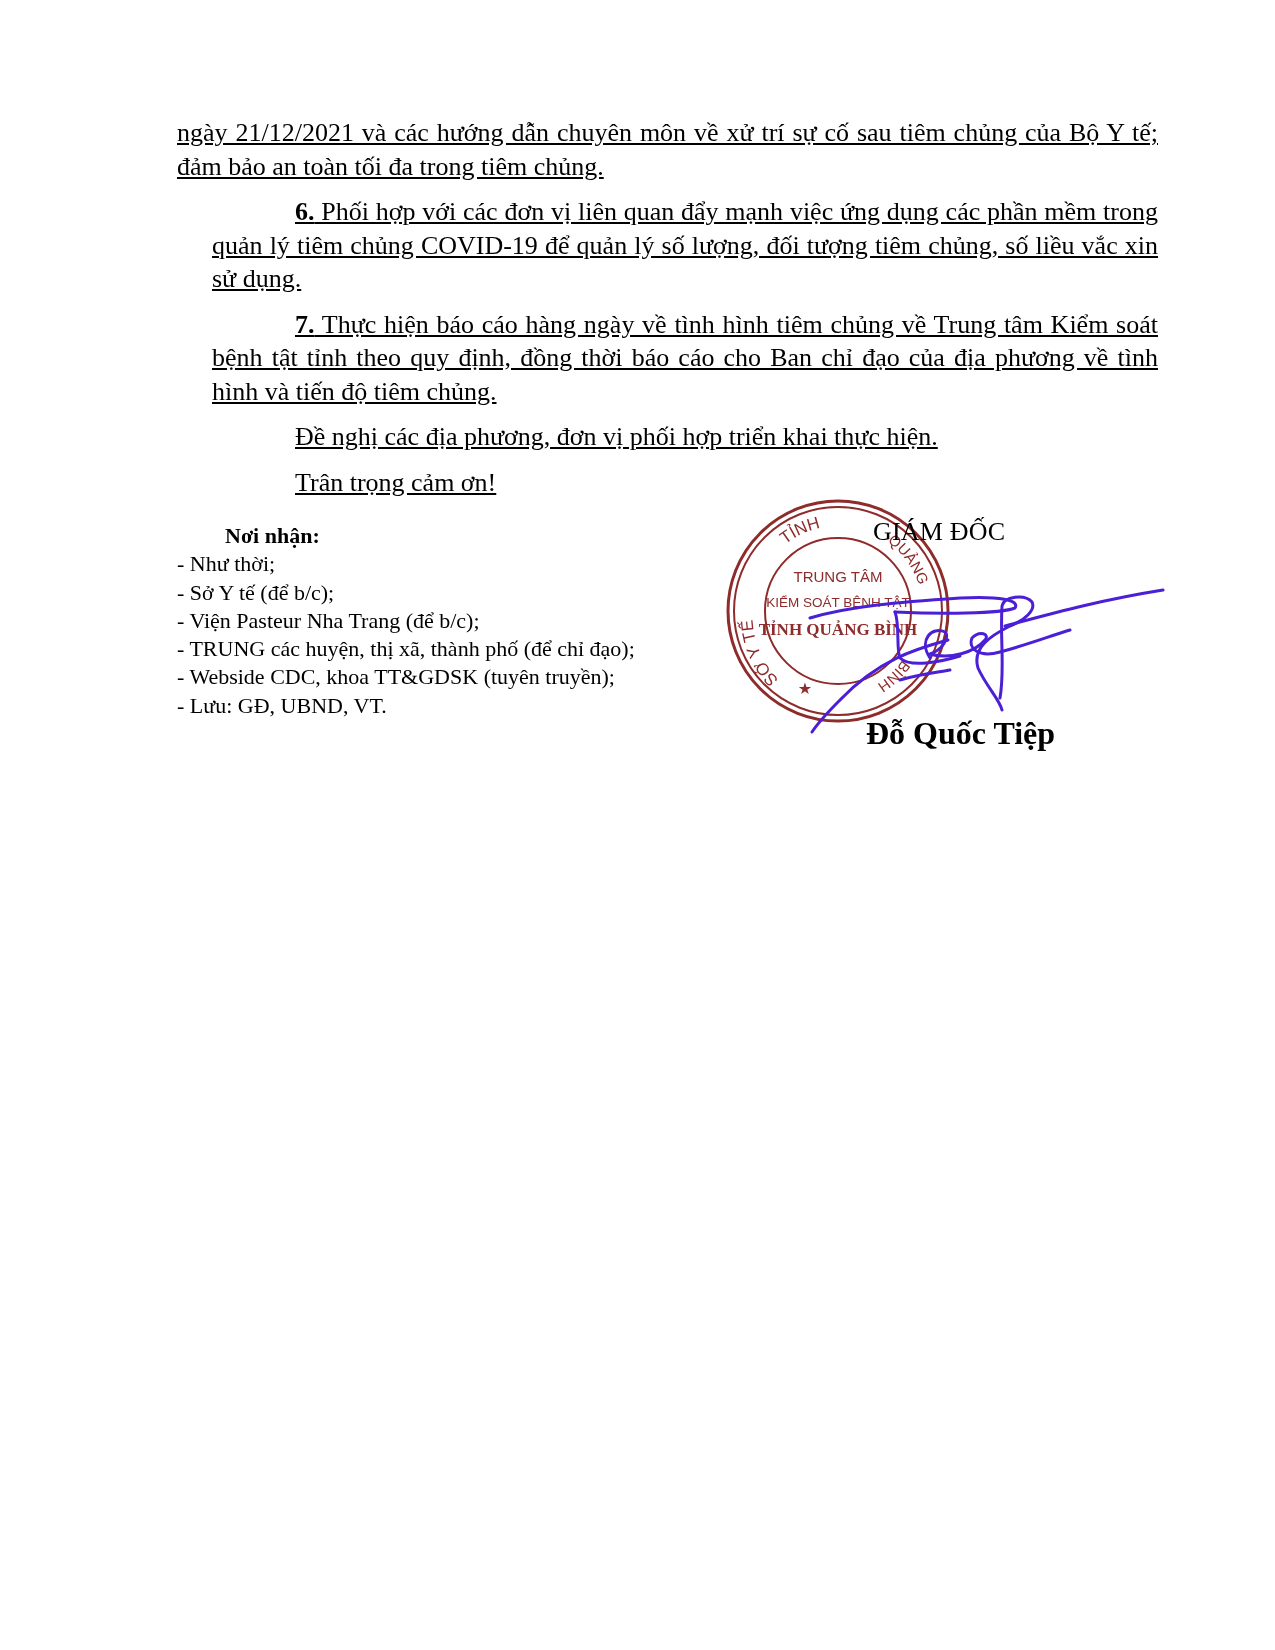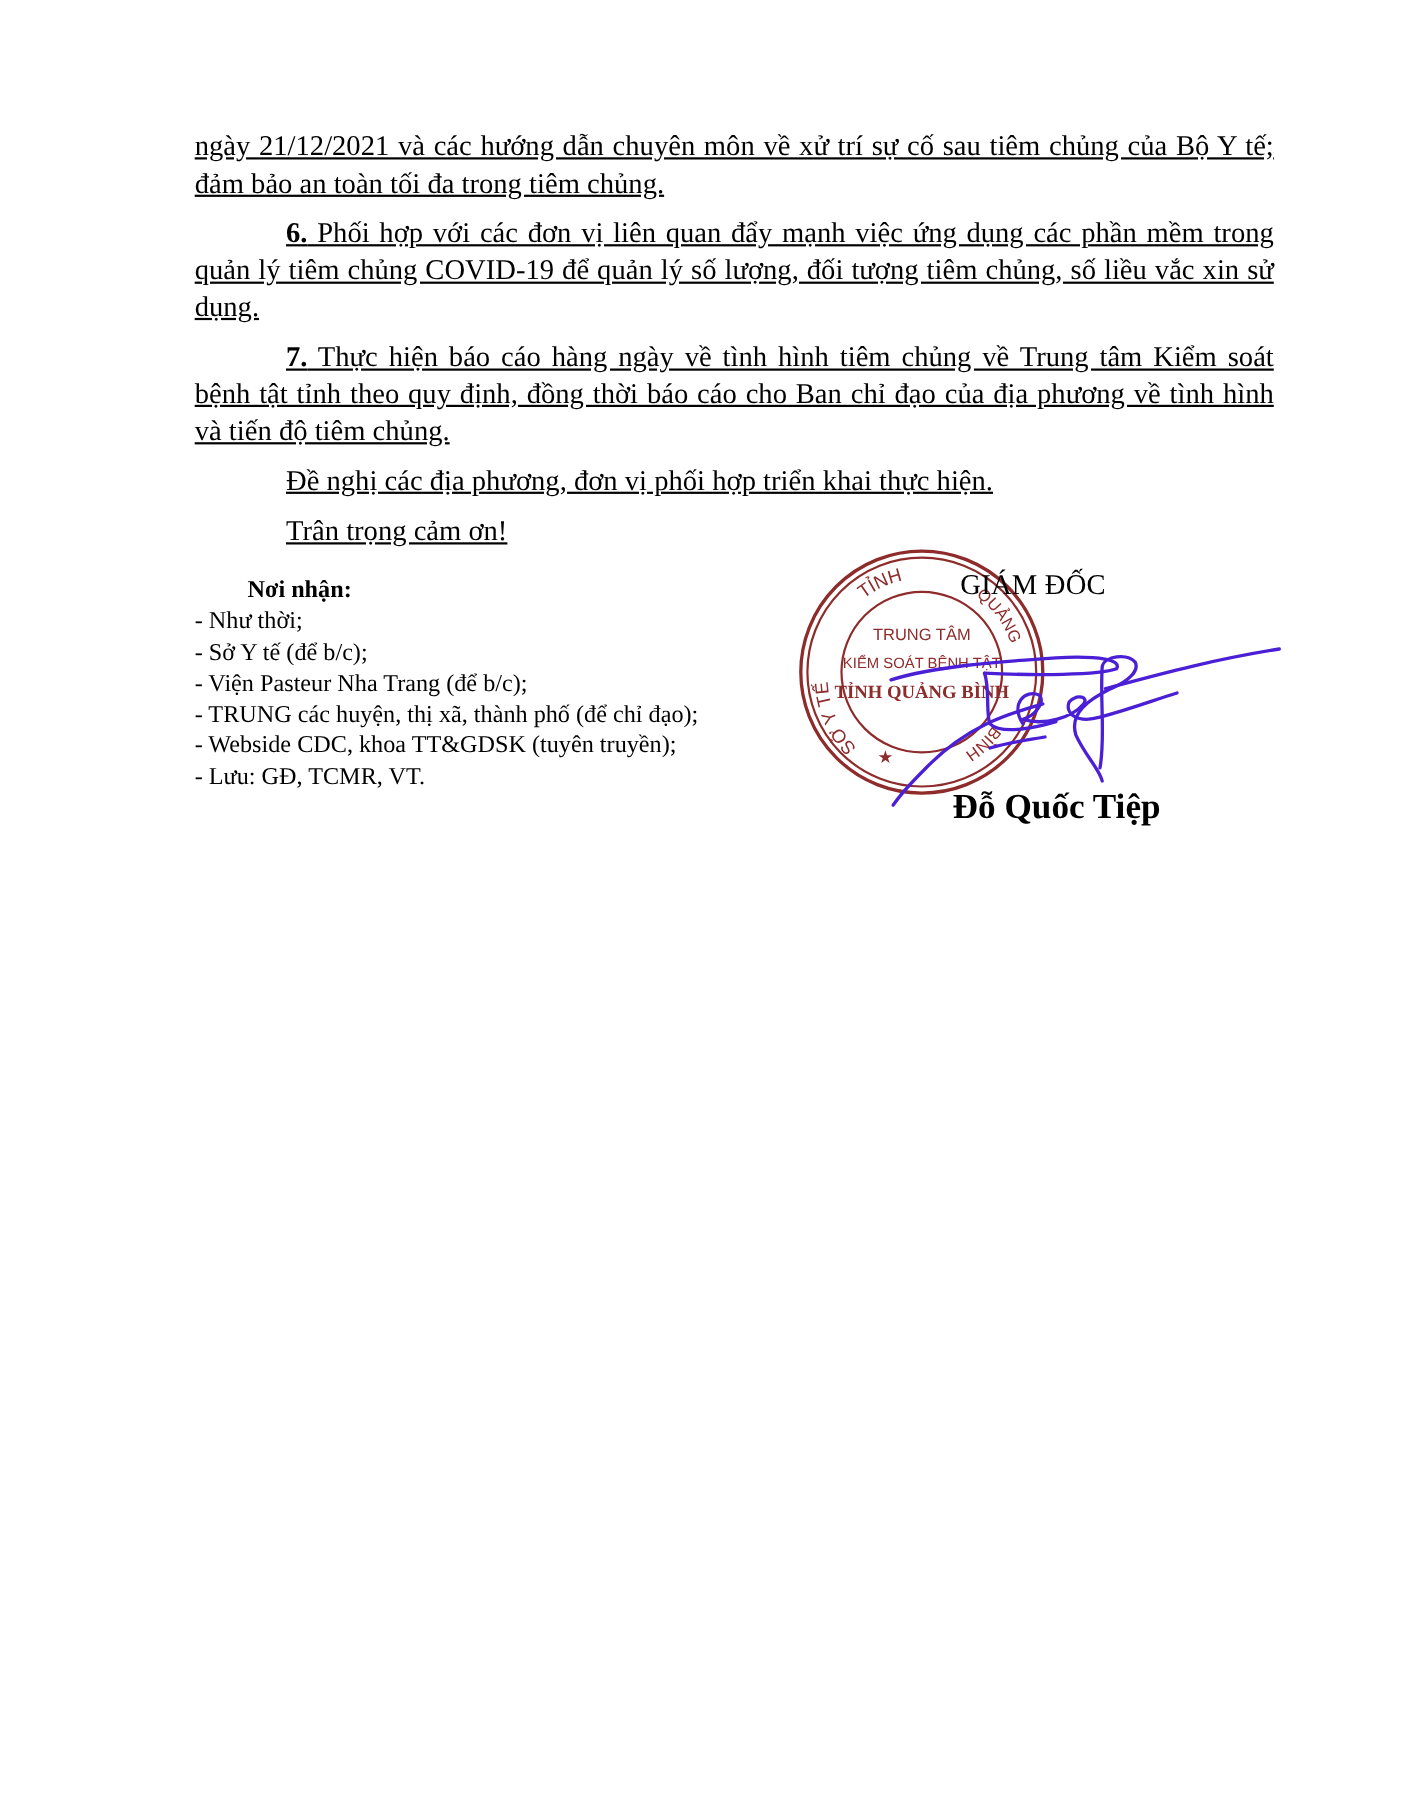--- a/index.html
+++ b/index.html
@@ -31,20 +31,21 @@
       line-height: 33.5px;
       text-decoration: underline;
     }
     .para {
       margin: 0 0 12px 0;
       text-align: justify;
       text-align-last: left;
     }
     .para.indent {
       text-indent: 83px;
+      margin-left: 35px;
     }
     .para .num {
       font-weight: bold;
     }
     .recipients {
       position: absolute;
       left: 177px;
       top: 522px;
       width: 520px;
       font-size: 22px;
@@ -107,21 +108,21 @@
     <p class="para indent">Trân trọng cảm ơn!</p>
   </div>
 
   <div class="recipients">
     <div class="heading">Nơi nhận:</div>
     <div class="item">- Như thời;</div>
     <div class="item">- Sở Y tế (để b/c);</div>
     <div class="item">- Viện Pasteur Nha Trang (để b/c);</div>
     <div class="item">- TRUNG các huyện, thị xã, thành phố (để chỉ đạo);</div>
     <div class="item">- Webside CDC, khoa TT&amp;GDSK (tuyên truyền);</div>
-    <div class="item">- Lưu: GĐ, TCMR, VT.</div>
+    <div class="item">- Lưu: GĐ, UBND, VT.</div>
   </div>
 
   <svg class="stamp" viewBox="0 0 226 226" xmlns="http://www.w3.org/2000/svg">
     <defs>
       <path id="arcTop" d="M 28 113 A 85 85 0 0 1 198 113"></path>
       <path id="arcRightBottom" d="M 188 140 A 85 85 0 0 1 130 196"></path>
       <path id="arcLeft" d="M 80 200 A 90 90 0 0 1 32 90"></path>
     </defs>
     <g fill="none" stroke="#8e2b2b">
       <circle cx="113" cy="113" r="110" stroke-width="3"></circle>

